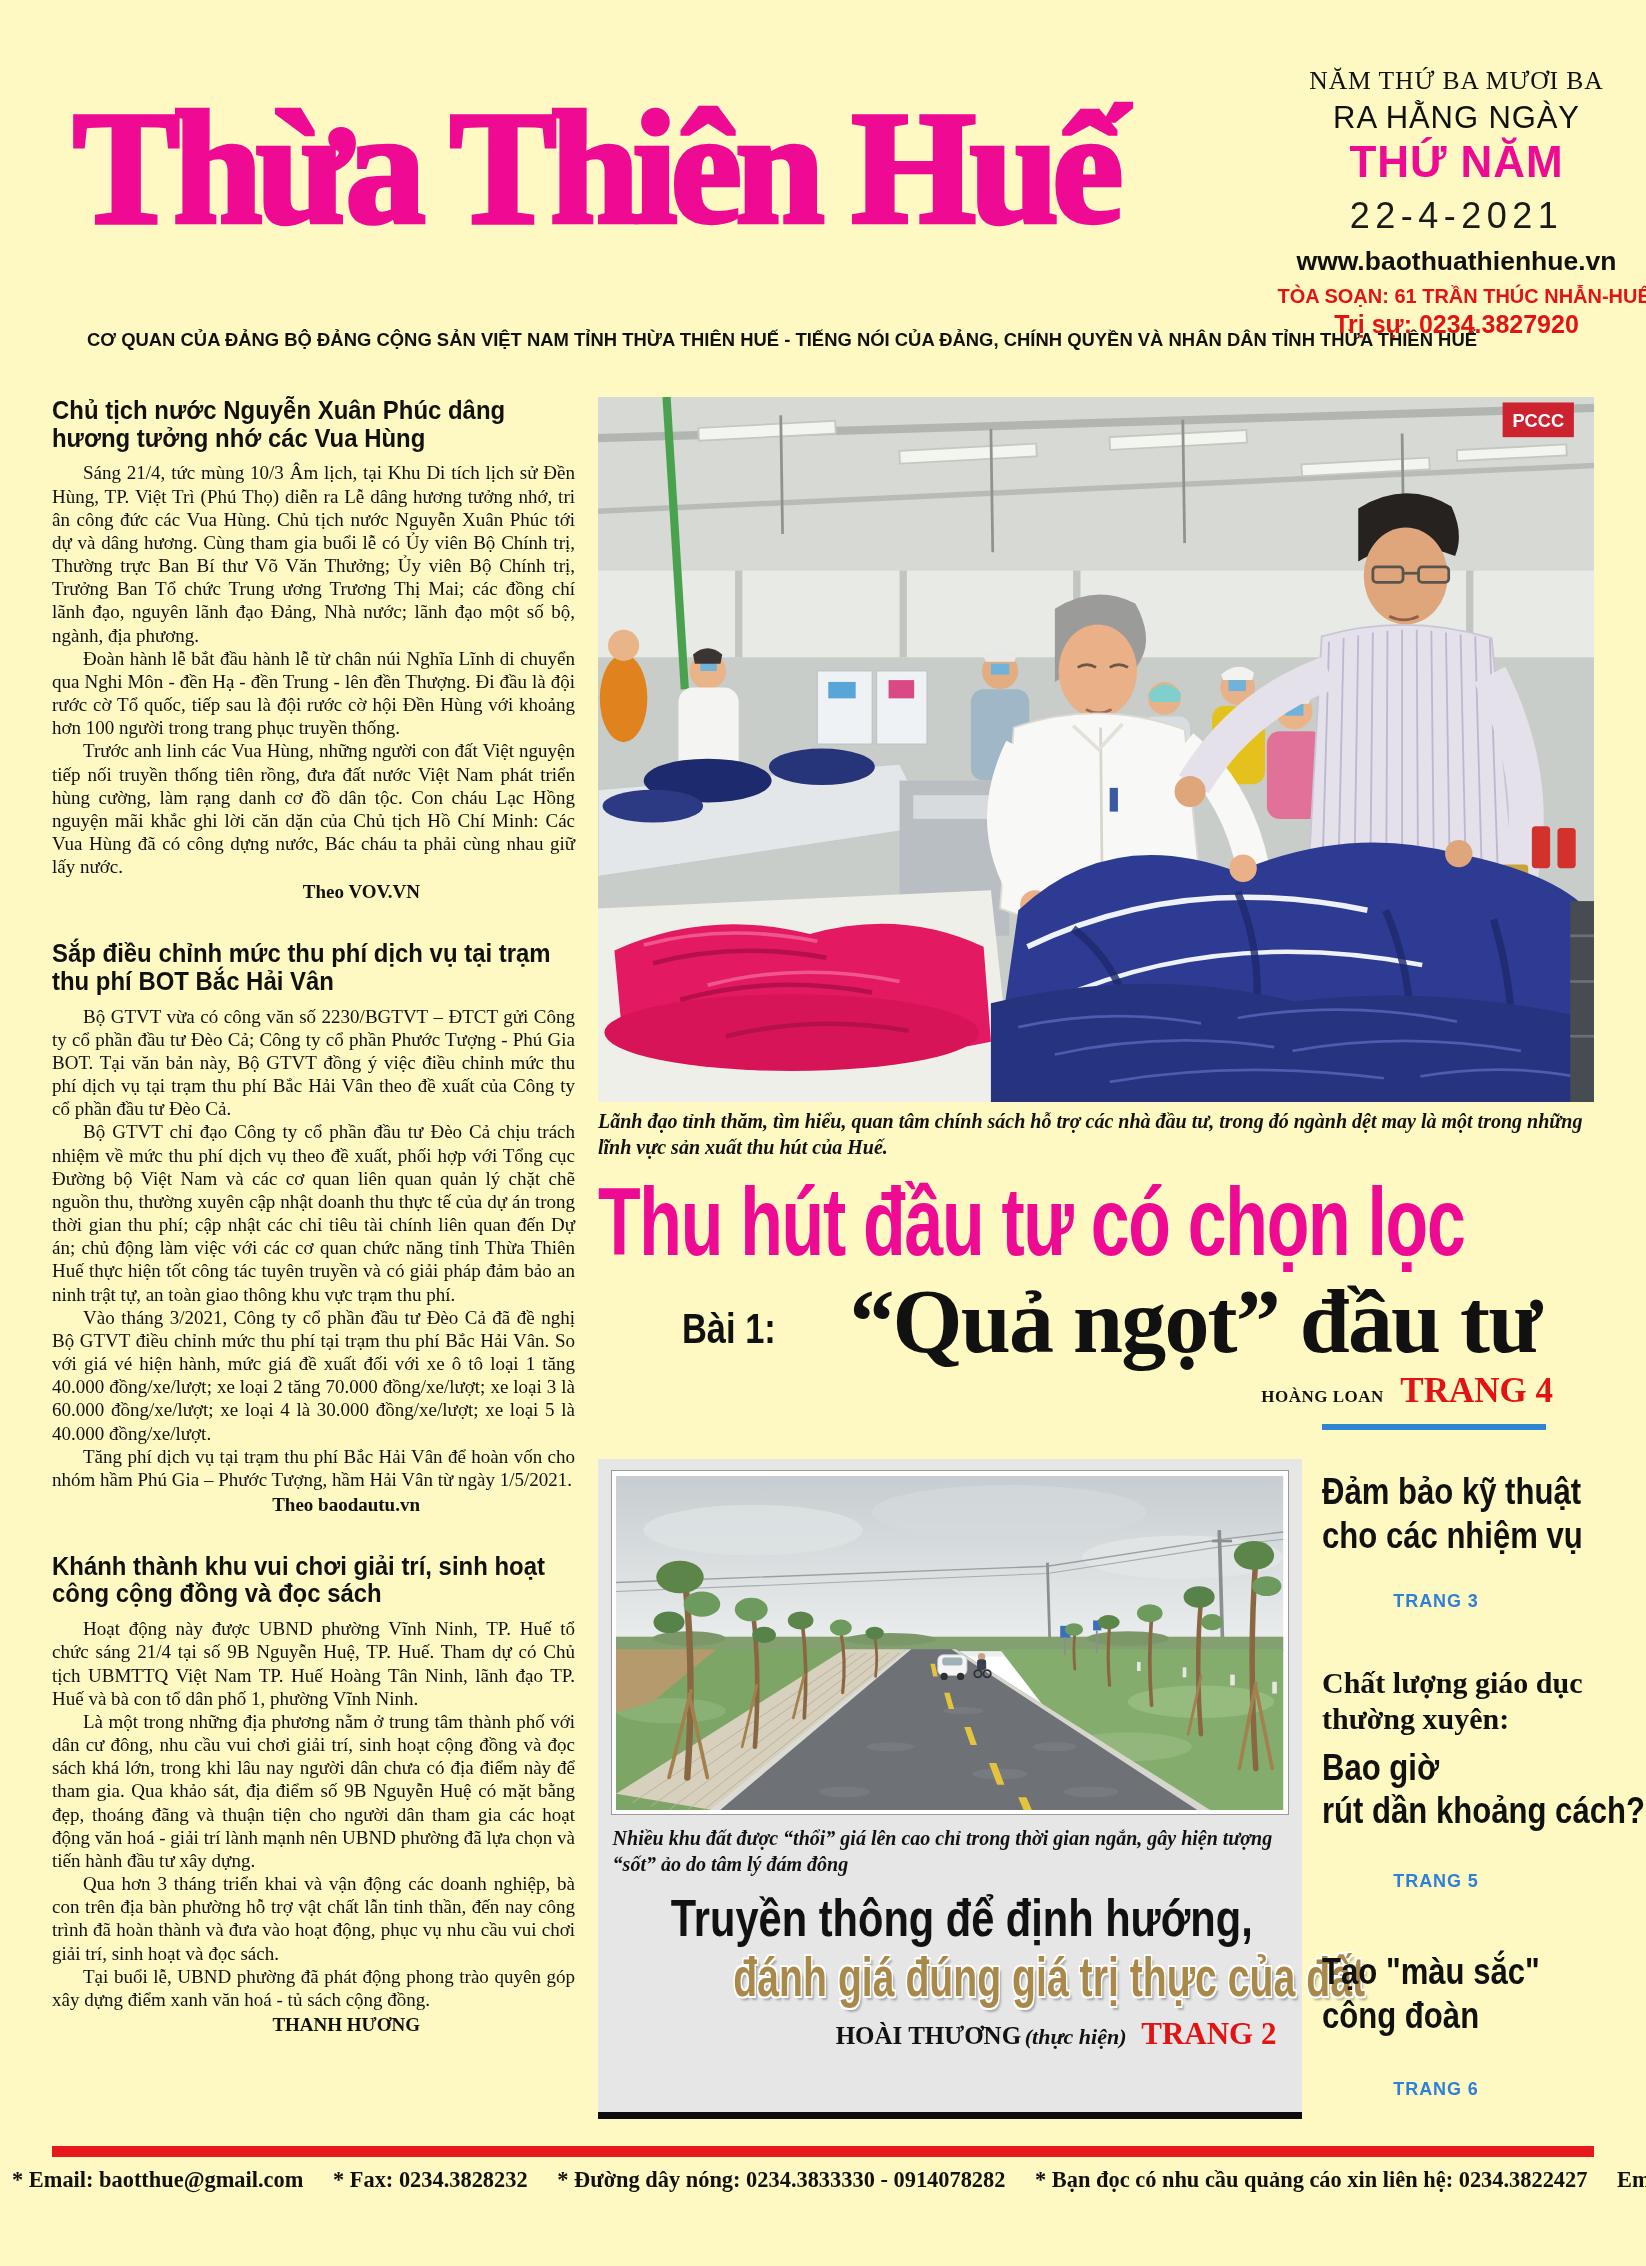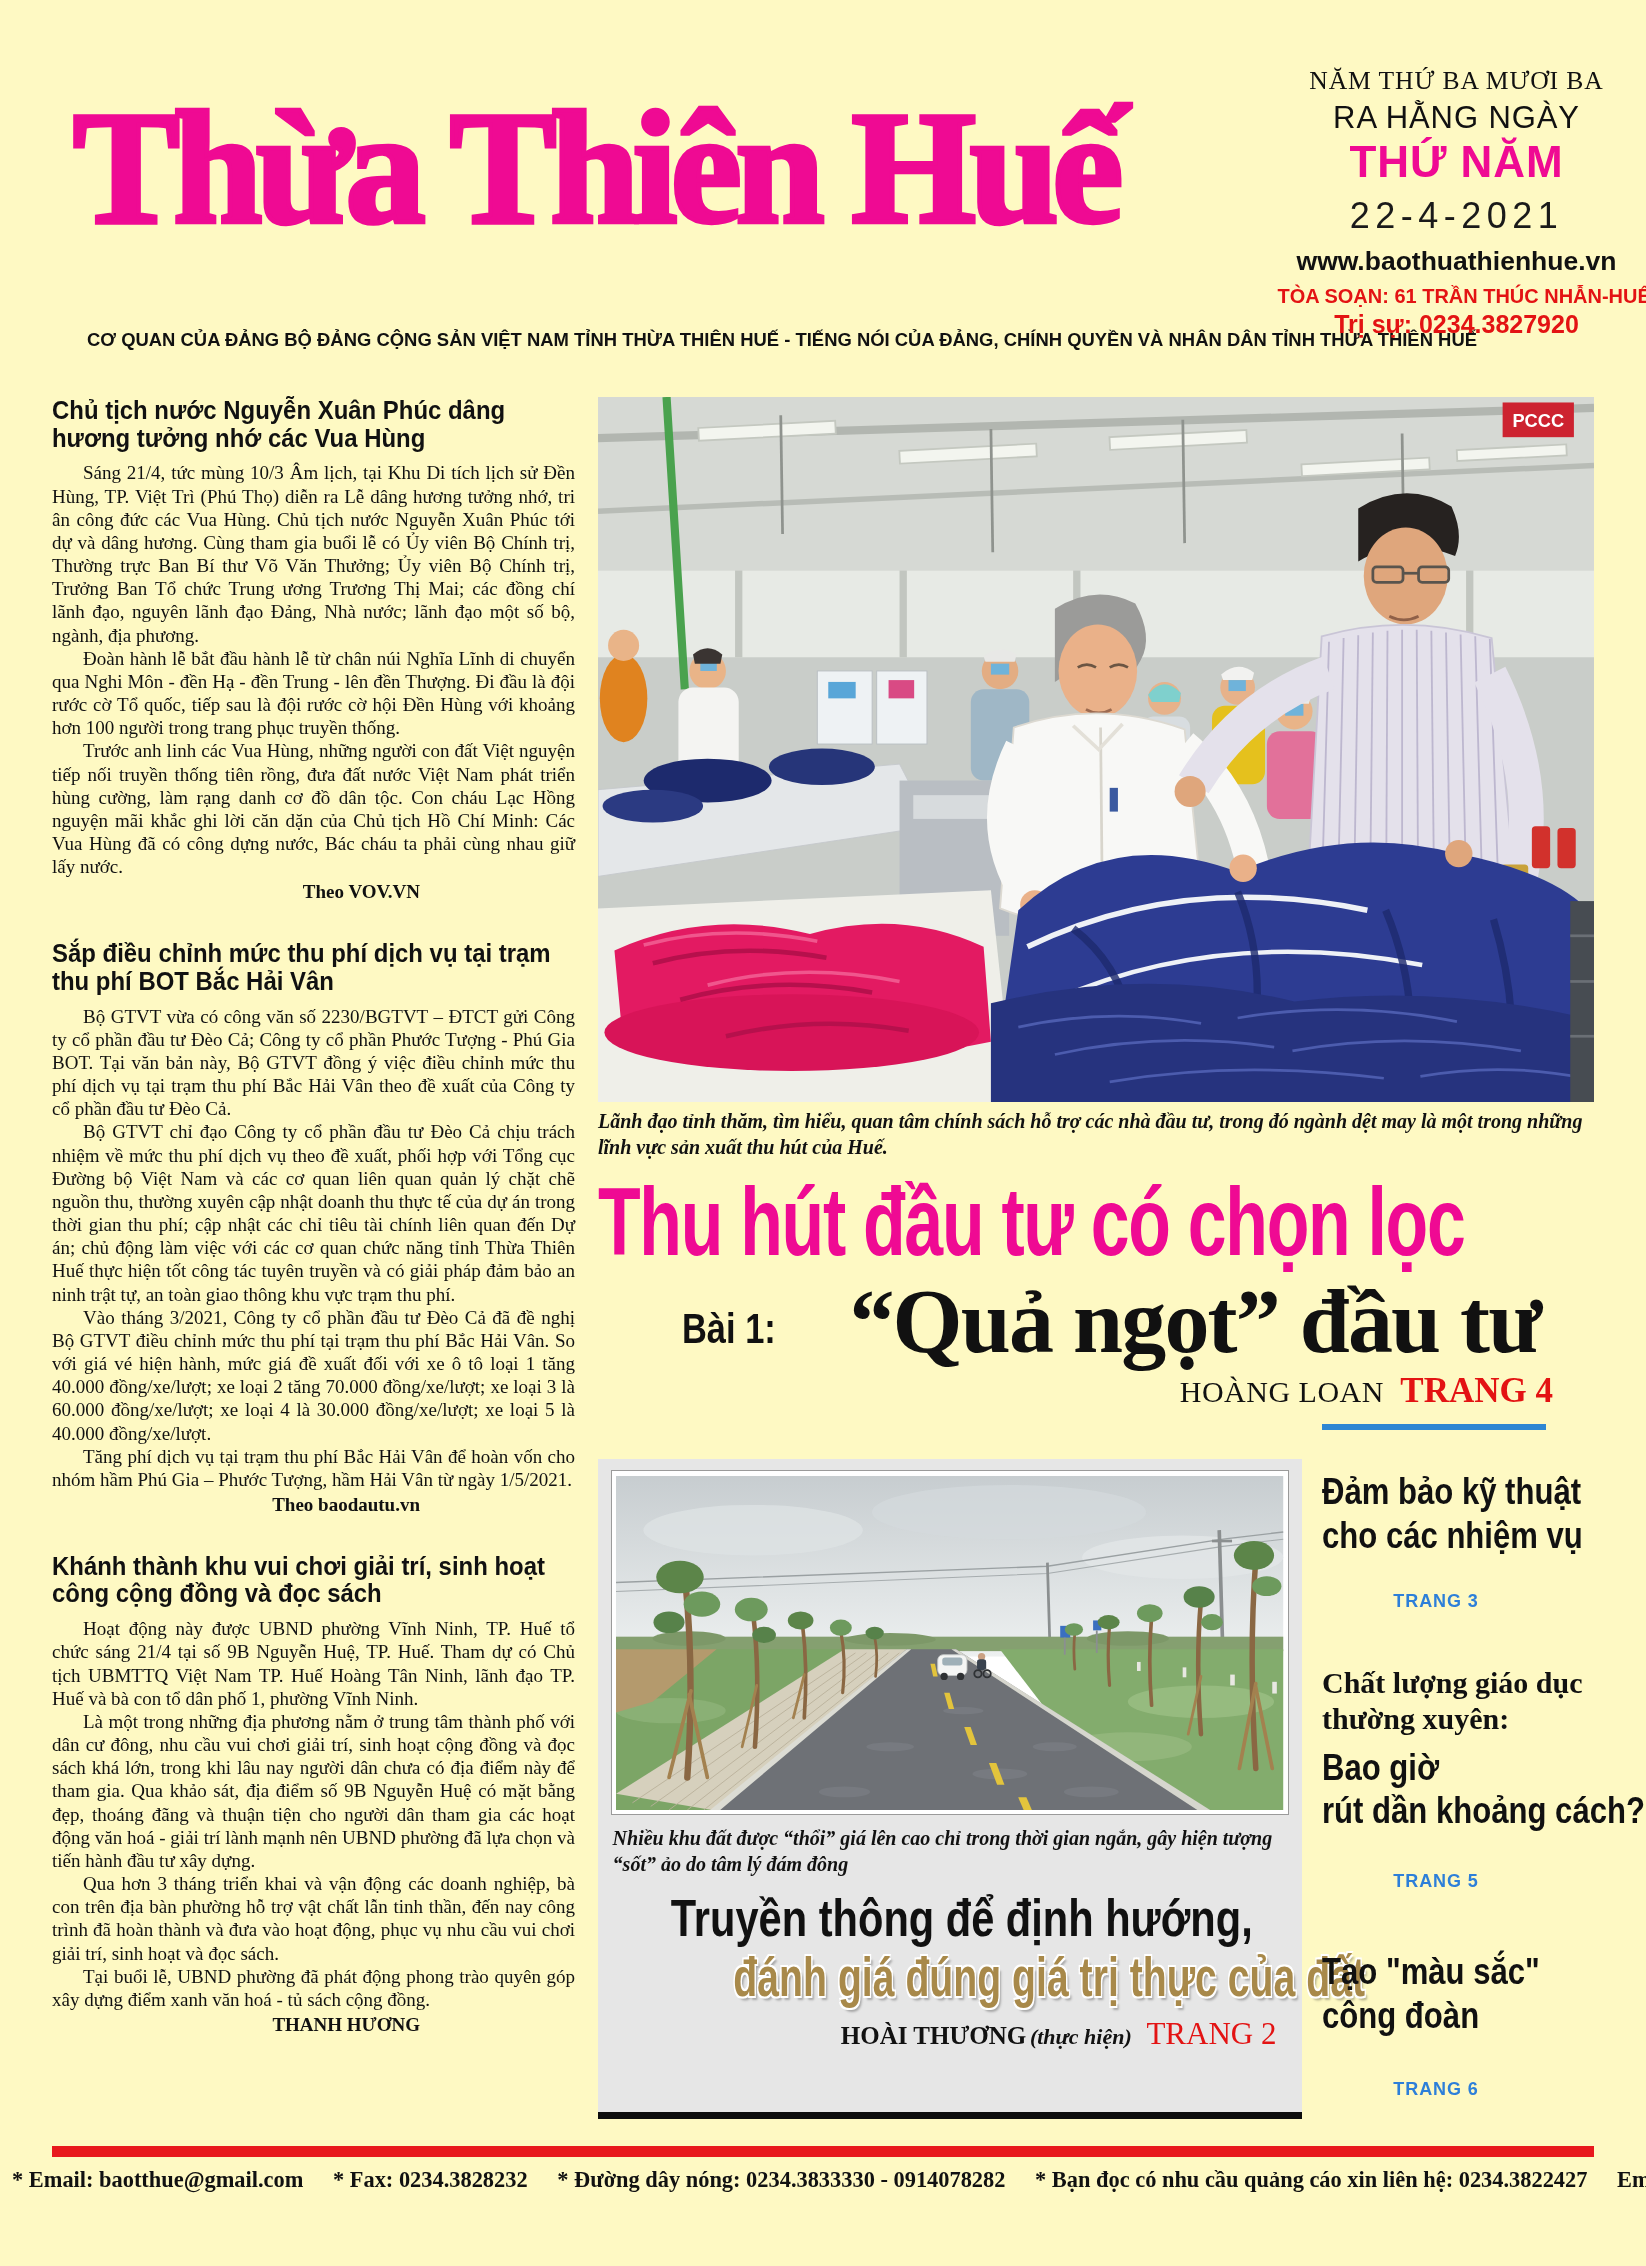--- a/index.html
+++ b/index.html
@@ -54,42 +54,42 @@
   .sq-c{display:inline-block;white-space:nowrap;transform:scaleX(var(--sx,1));transform-origin:50% 50%}
   .main-headline{margin-top:12.8px;line-height:1}
   .main-headline .sq{
     --sx:.72;font-family:"Liberation Sans",sans-serif;font-weight:bold;font-size:97px;
     color:var(--magenta);letter-spacing:-1.8px;
   }
   .kicker-row{display:flex;align-items:flex-end;padding-left:84px;margin-top:7.3px}
   .kicker{--sx:.82;font-family:"Liberation Sans",sans-serif;font-weight:bold;font-size:42px;margin-bottom:14.6px}
   .subhead{font-family:"Liberation Serif",serif;font-weight:bold;font-size:90px;line-height:1;margin-left:53px;letter-spacing:-1.8px;white-space:nowrap}
   .main-byrow{text-align:right;padding-right:41px;margin-top:3.7px}
-  .author{font-weight:normal;font-size:30px;letter-spacing:0.5px}
+  .author{font-weight:bold;font-size:17px;letter-spacing:0.5px}
   .pageref-red{font-weight:bold;font-size:35px;color:var(--red);margin-left:12.8px}
 
   
   .panel{
     position:absolute;left:598px;top:1459px;width:704px;height:660px;
     background:var(--panel);border-bottom:7.3px solid #0d0d0d;
   }
   .photo2-frame{margin:11px 12.8px 0;background:#fff;border:0.9px solid #9a9a9a;padding:4.6px}
   .photo2-frame svg{display:block;width:100%;height:334px}
   .cap2{margin:11px 14.6px 0;font-weight:bold;font-style:italic;font-size:20px;line-height:1.27}
   .sec-h1{margin-top:14.6px;text-align:center;line-height:1}
   .sec-h1 .sq-c{--sx:.8;font-family:"Liberation Sans",sans-serif;font-weight:bold;font-size:52px}
   .sec-h2{margin-top:5.5px;text-align:right;line-height:1}
   .sec-h2 .sq-c{
     --sx:.7;font-family:"Liberation Sans",sans-serif;font-weight:bold;font-size:56px;color:var(--gold);
     text-shadow:1.8px 1.8px 0 #fff,-1.8px -1.8px 0 #fff,1.8px -1.8px 0 #fff,-1.8px 1.8px 0 #fff,3.7px 3.7px 2.7px rgba(0,0,0,.28);
   }
   .sec-byrow{text-align:right;margin:11px 25.6px 0}
   .author2{font-weight:bold;font-size:25px}
   .author-note{font-style:italic;font-size:22px;font-weight:bold}
-  .pageref2{font-weight:normal;font-size:31px;color:var(--red);margin-left:11px}
+  .pageref2{font-weight:bold;font-size:31px;color:var(--red);margin-left:11px}
 
   
   .rail{position:absolute;left:1322px;top:1424px;width:274px}
   .rail-line{width:224px;height:6.4px;background:#2e86d3;margin-bottom:40px}
   .rail-title{font-family:"Liberation Sans",sans-serif;font-weight:bold;font-size:37px;line-height:1.18}
   .rail-title .sq{--sx:.84}
   .rail-kicker{font-family:"Liberation Serif",serif;font-weight:bold;font-size:30px;line-height:1.2}
   .rail-ref{font-family:"Liberation Sans",sans-serif;font-weight:bold;font-size:18px;color:var(--blue);text-align:center;padding-right:46px;letter-spacing:0.9px}
   .rail-item-1 .rail-ref{margin-top:33px}
   .rail-item-2{margin-top:53px}

